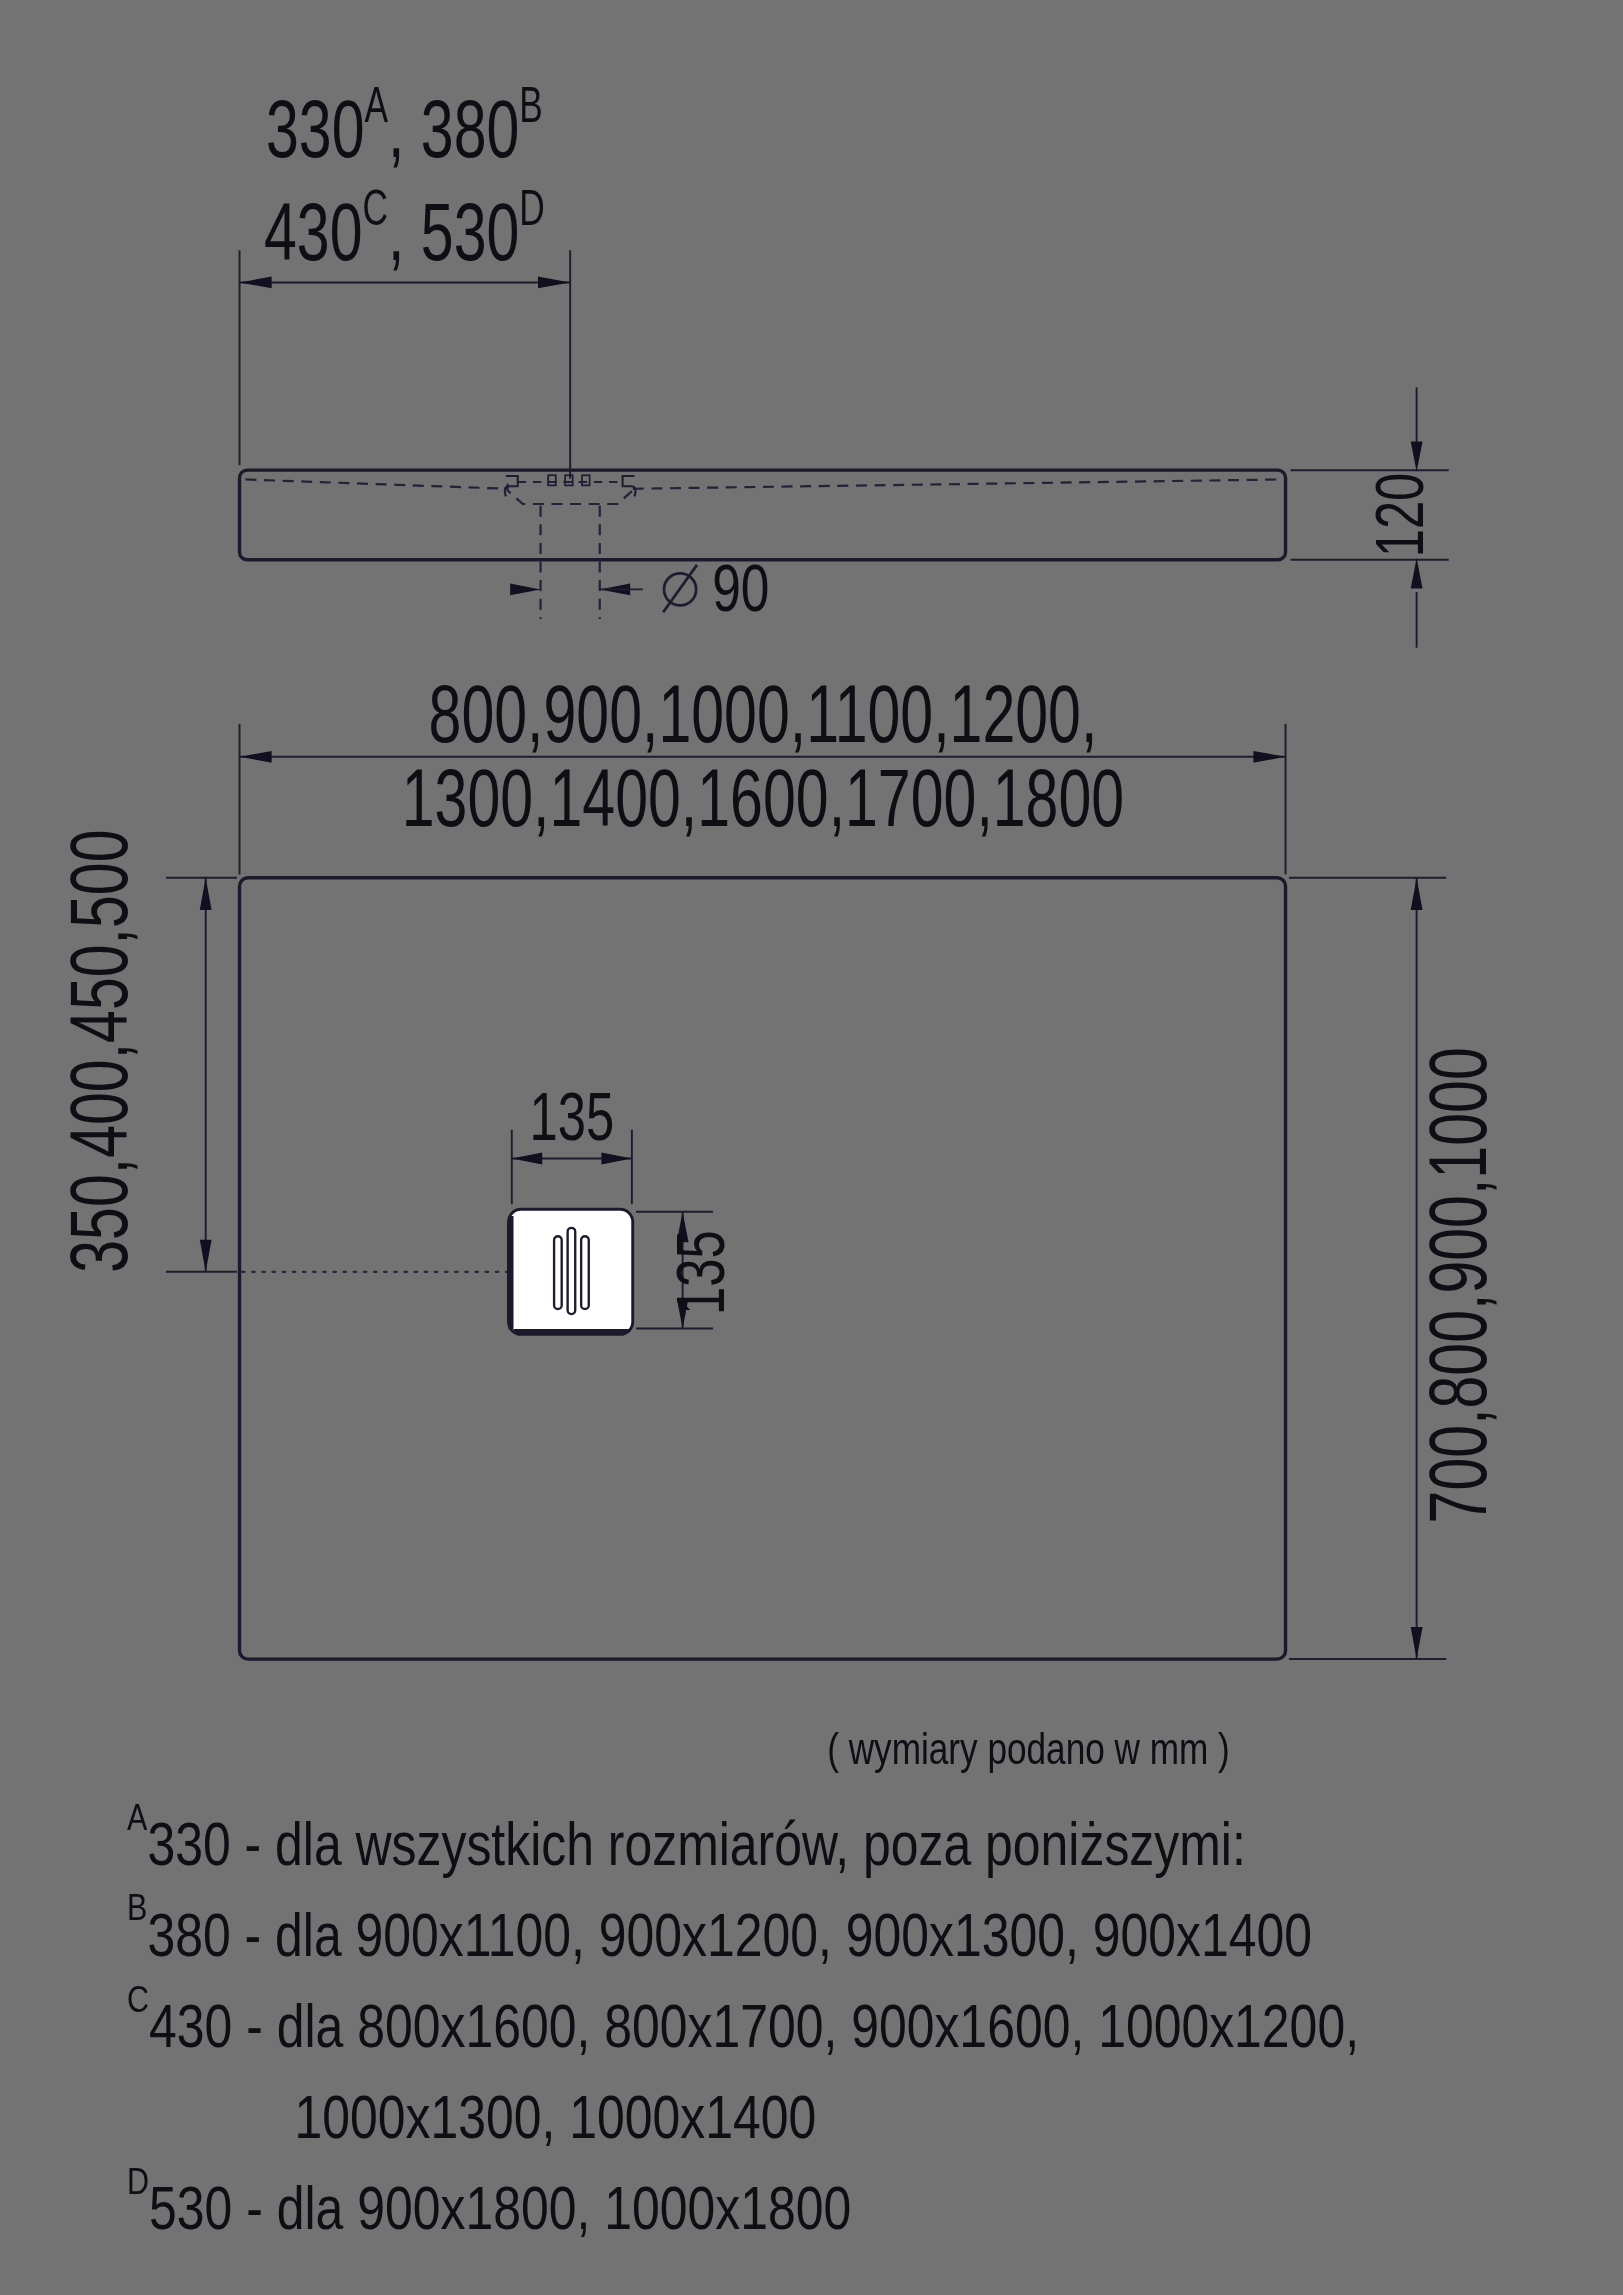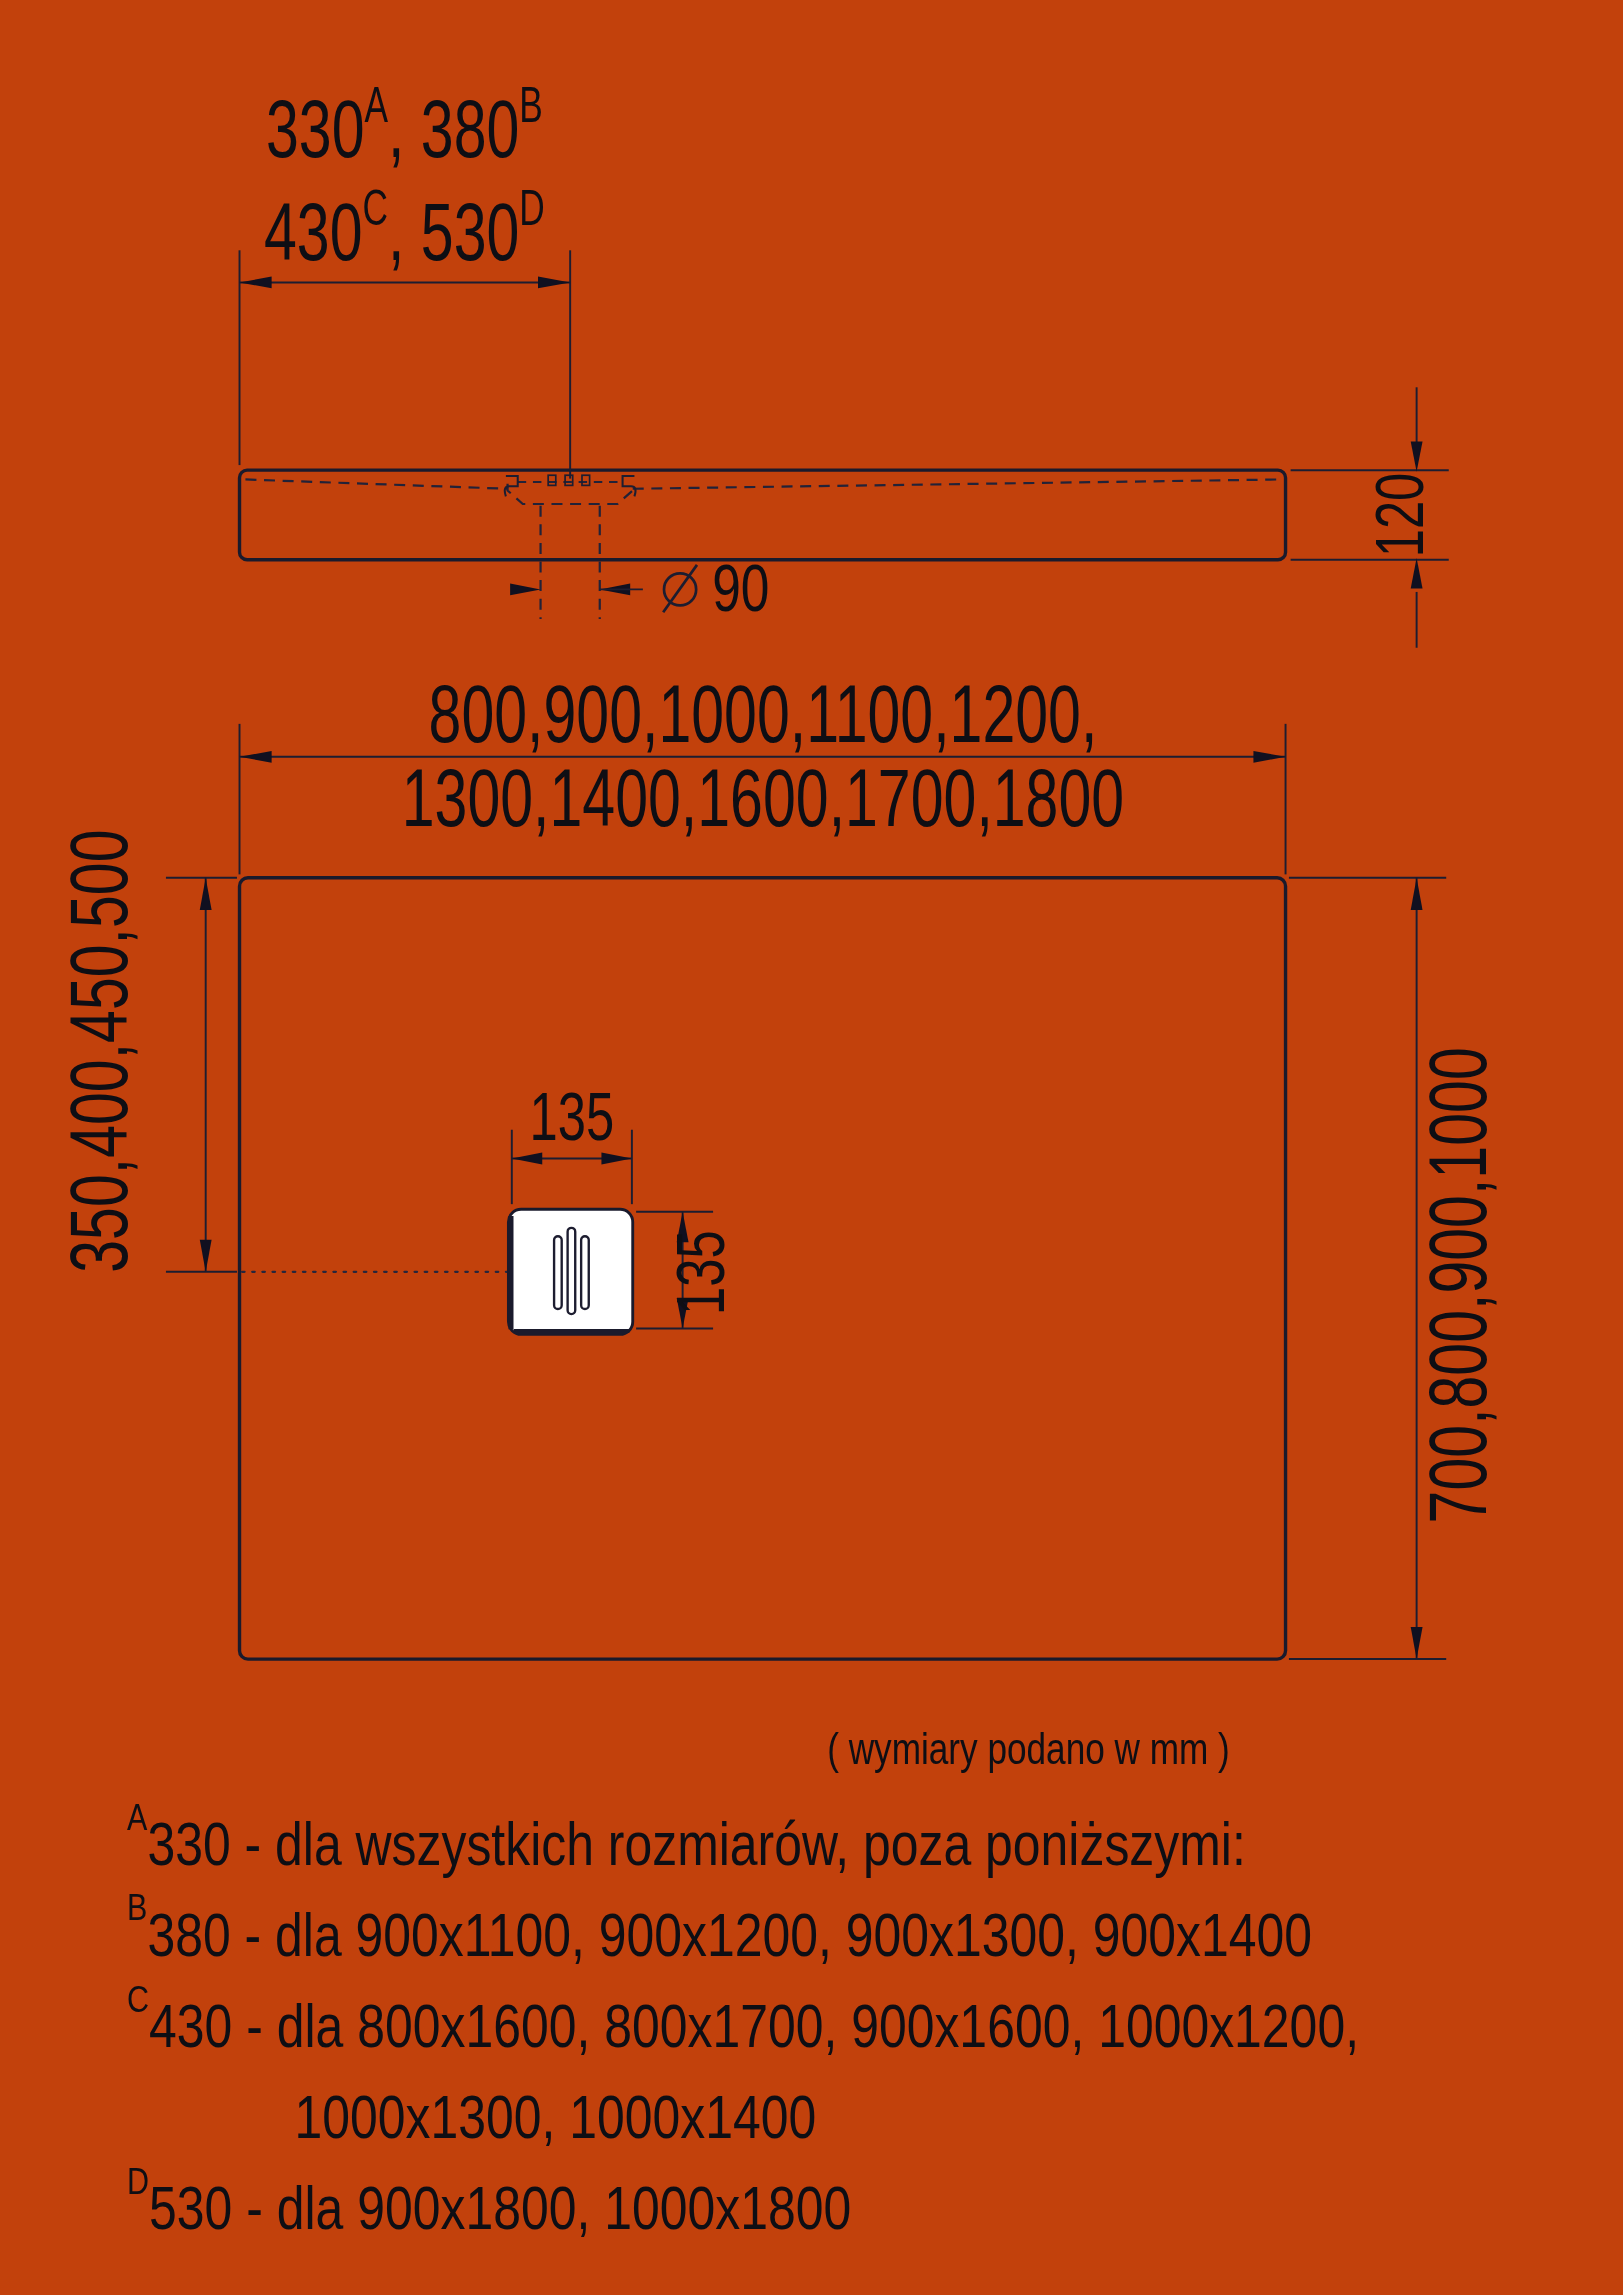--- a/index.html
+++ b/index.html
@@ -1,16 +1,16 @@
 <!DOCTYPE html>
 <html style="font-size:13.5px"><head>
 <meta charset="utf-8">
 <style>
   html,body{margin:0;padding:0;background:#ffffff;}
-  .page{width:1624px;height:2295px;position:relative;background:#c2410c;overflow:hidden;}
+  .page{width:1624px;height:2295px;position:relative;background:#737373;overflow:hidden;}
   svg{display:block;}
   text, tspan{
     font-family:"Liberation Sans","DejaVu Sans",sans-serif;
     fill:#0e0e14;
     font-weight:400;
   }
   .ln{stroke:#1d1d30;stroke-width:2.3;fill:none;}
   .shape{stroke:#1a1a2c;stroke-width:4;fill:none;}
   .dash{stroke:#222238;stroke-width:2.6;fill:none;stroke-dasharray:13 9;}
   .dot{stroke:#26263c;stroke-width:2.6;fill:none;stroke-dasharray:3 9;stroke-linecap:round;}

